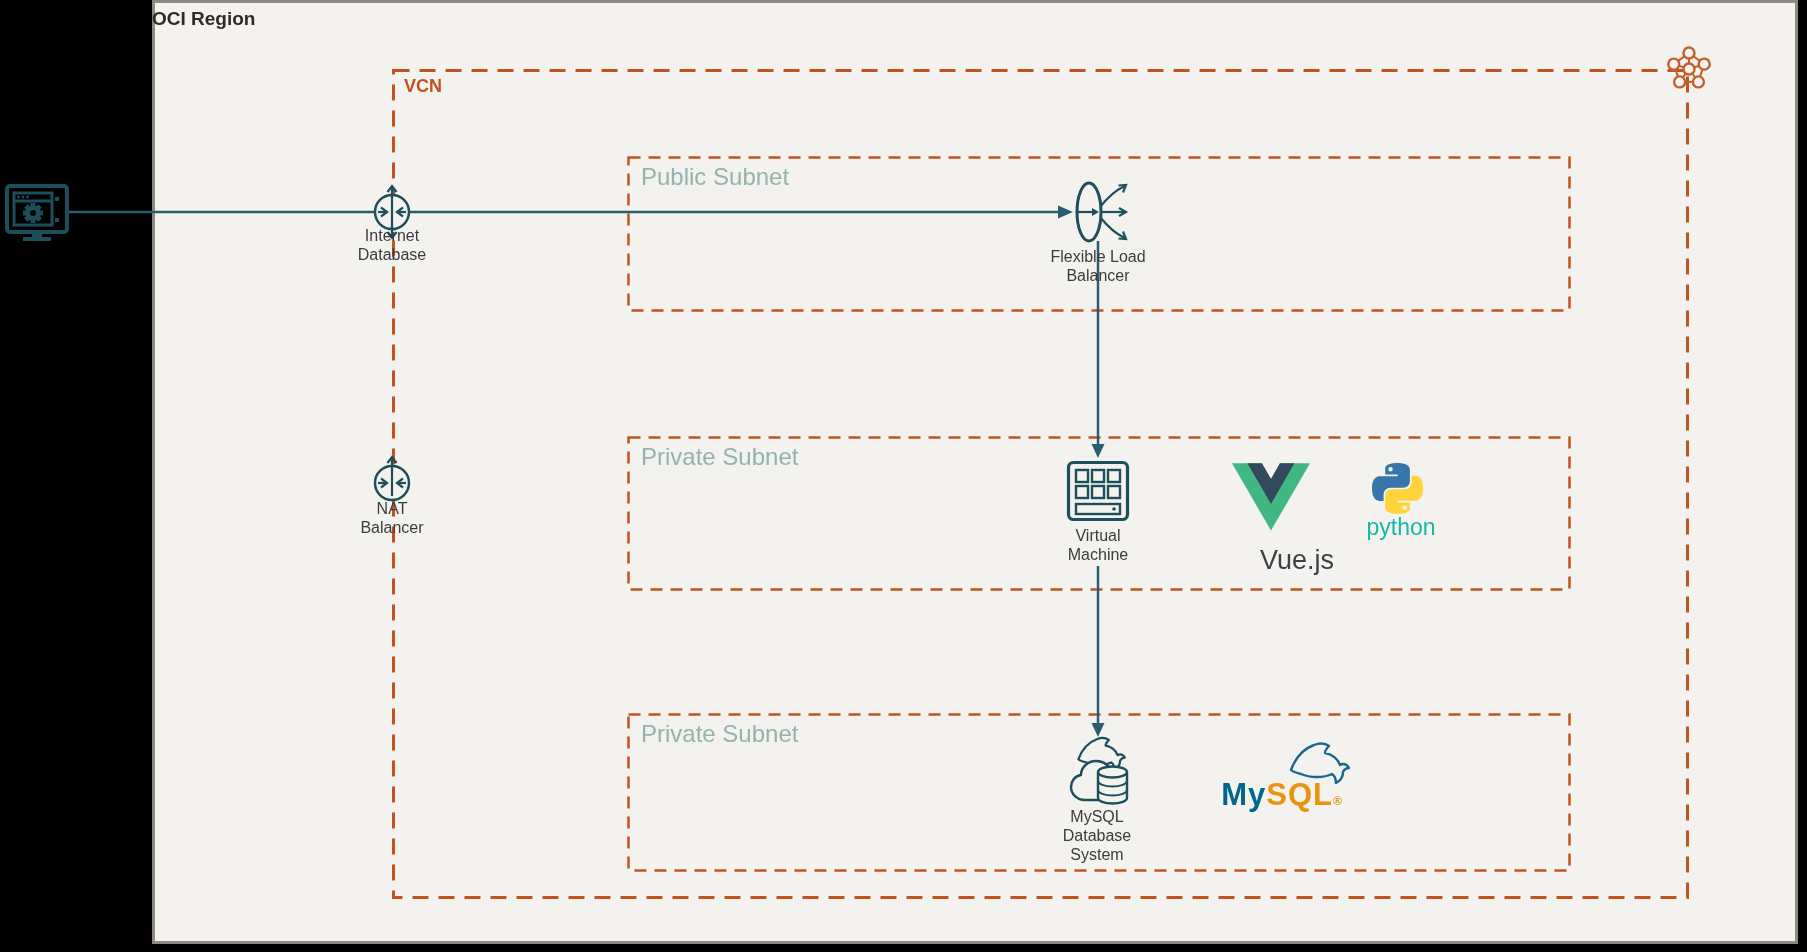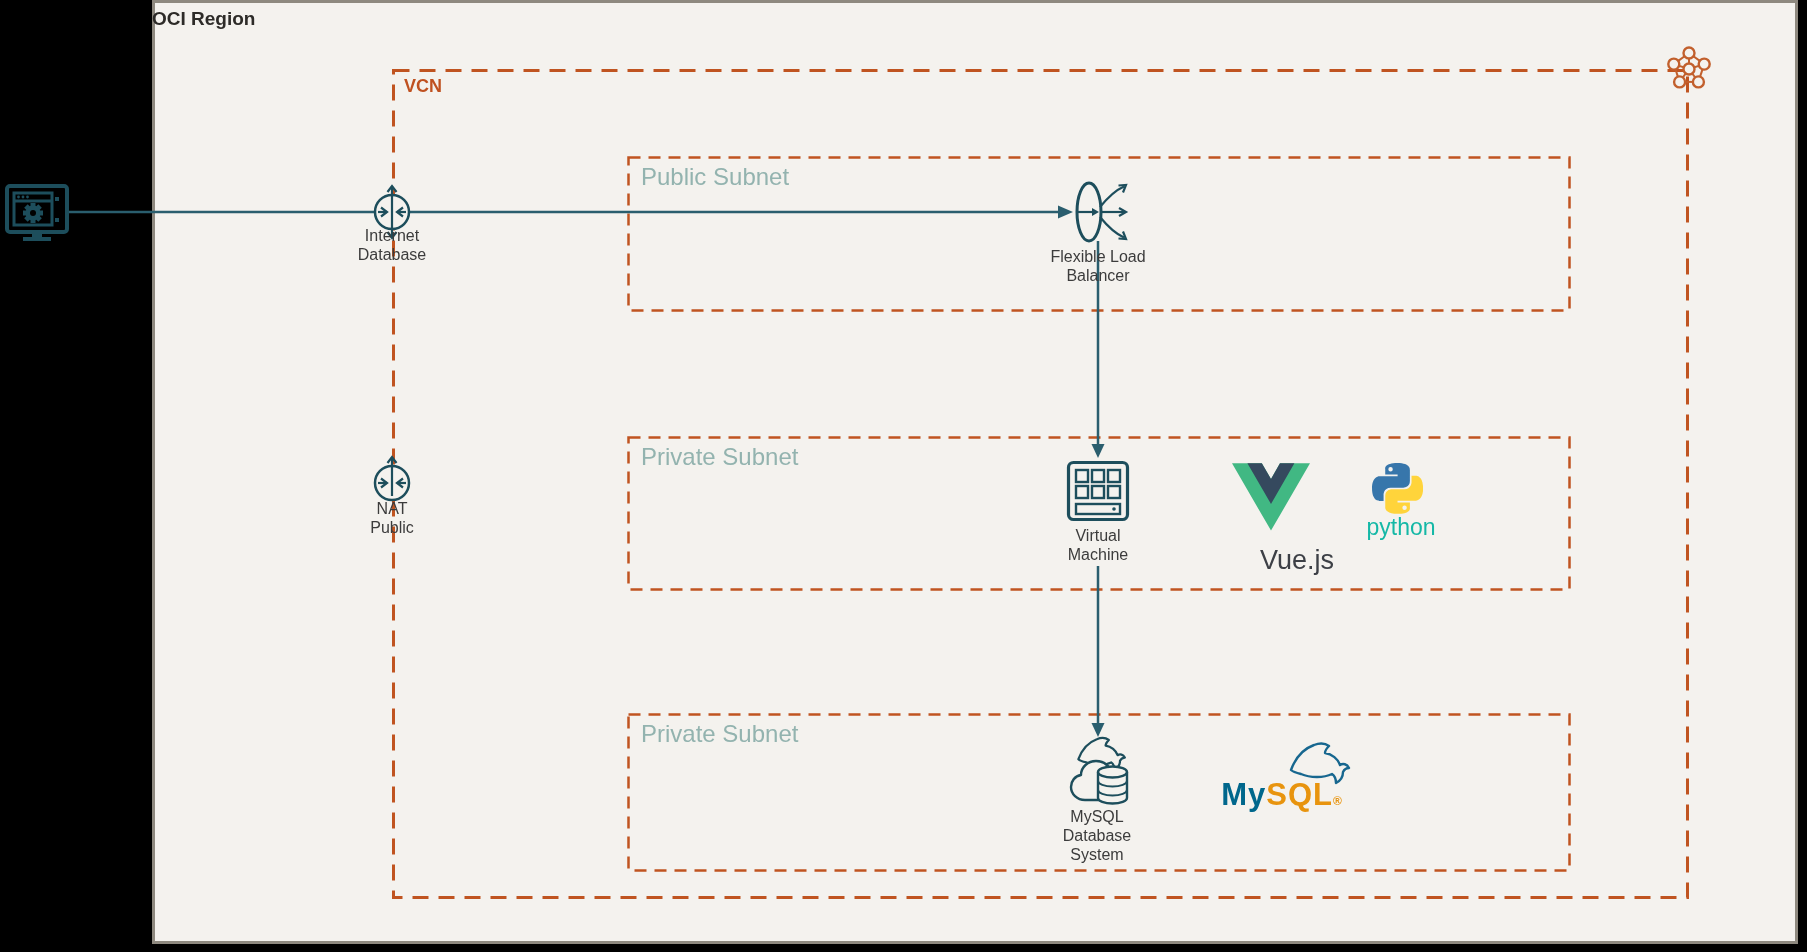--- a/index.html
+++ b/index.html
@@ -182,21 +182,21 @@
   </svg>
 
   <div class="vcn-label">VCN</div>
   <div class="subnet-label s1">Public Subnet</div>
   <div class="subnet-label s2">Private Subnet</div>
   <div class="subnet-label s3">Private Subnet</div>
 
   <div class="node-label lbl-ig">Internet
 Database</div>
   <div class="node-label lbl-nat">NAT
-Public</div>
+Balancer</div>
   <div class="node-label lbl-flb">Flexible Load
 Balancer</div>
   <div class="node-label lbl-vm">Virtual
 Machine</div>
   <div class="node-label lbl-db">MySQL
 Database
 System</div>
 
   <div class="logo-caption cap-vue">Vue.js</div>
   <div class="logo-caption cap-python">python</div>

